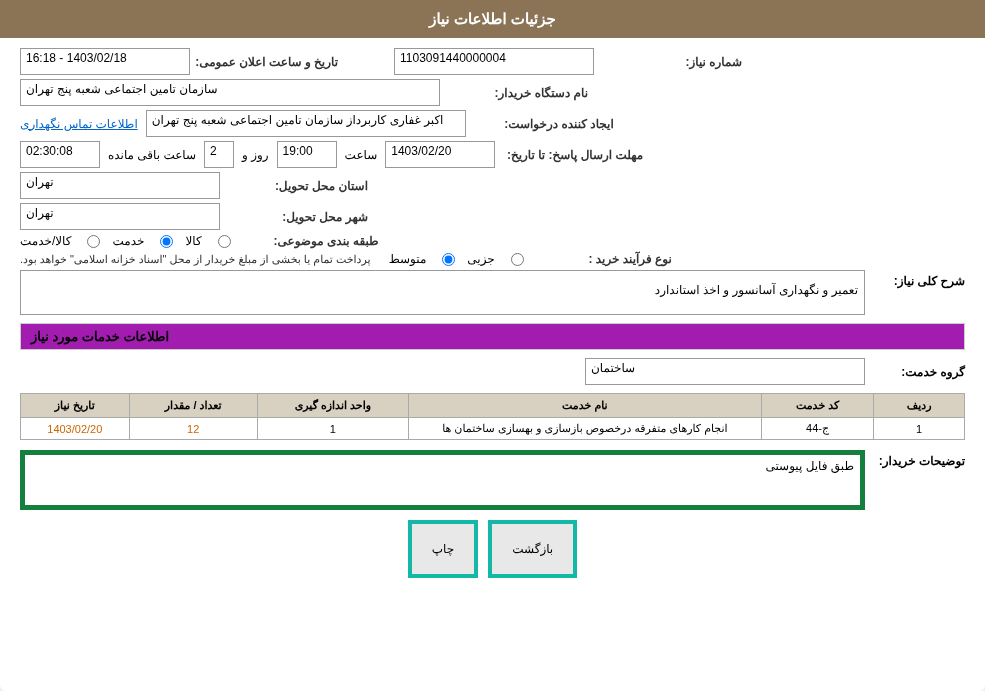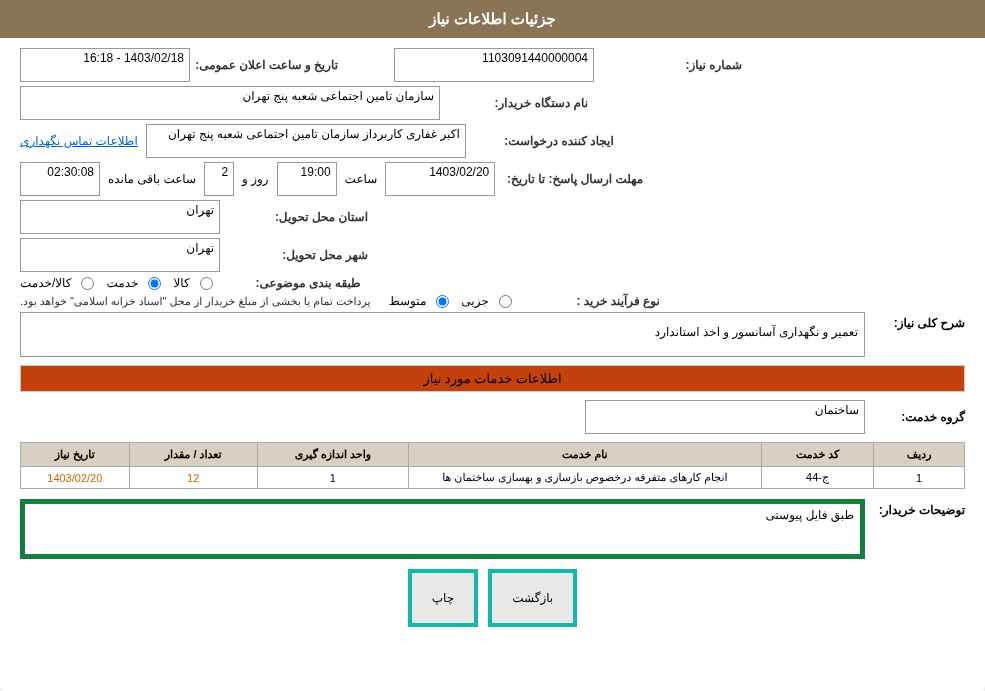--- a/index.html
+++ b/index.html
@@ -36,30 +36,30 @@
     }
     .link-blue { color: #0066cc; text-decoration: underline; cursor: pointer; }
     .radio-group {
       display: flex;
       gap: 12px;
       align-items: center;
     }
     .radio-item {
       display: flex;
       align-items: center;
-      gap: 10px;
+      gap: 16px;
     }
     .section-subtitle {
-      background: #c2410c;
+      background: #a21caf;
       border: 1px solid #ccc;
       padding: 5px 10px;
-      font-weight: normal;
+      font-weight: bold;
       font-size: 13px;
       margin: 8px 0;
-      text-align: center;
+      text-align: left;
     }
     .sharh-row {
       display: flex;
       align-items: flex-start;
       gap: 10px;
       margin-bottom: 8px;
     }
     .sharh-label {
       font-weight: bold;
       white-space: nowrap;
@@ -150,22 +150,22 @@
       display: flex;
       align-items: center;
       justify-content: flex-end;
       gap: 8px;
       margin-bottom: 4px;
     }
     .bordered-input {
       border: 1px solid #999;
       padding: 2px 5px;
       background: #fff;
-      text-align: right;
-      height: 34px;
+      text-align: left;
+      height: 27px;
     }
     .note-text {
       font-size: 11px;
       color: #333;
     }
   </style>
 </head>
 <body>
 
 <div class="page-container">

